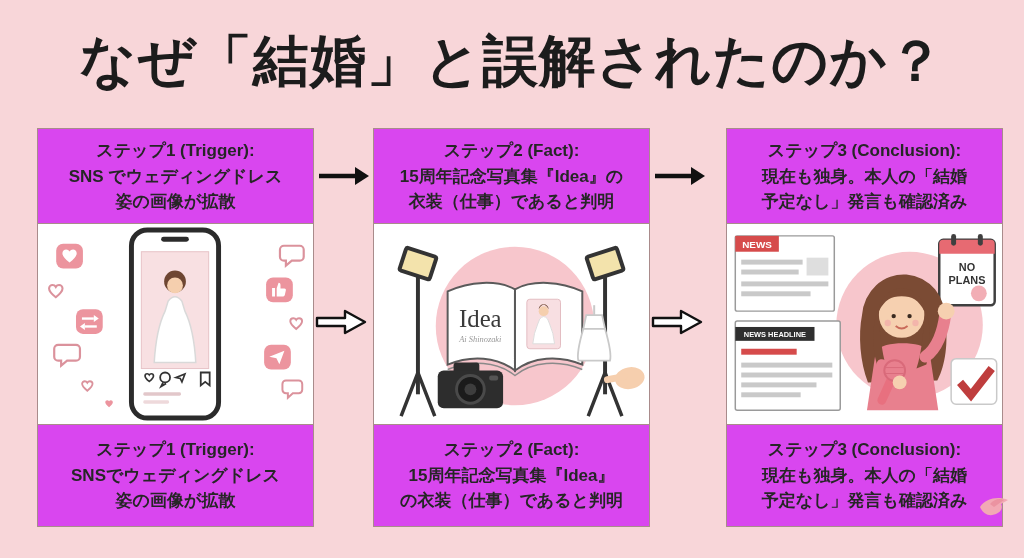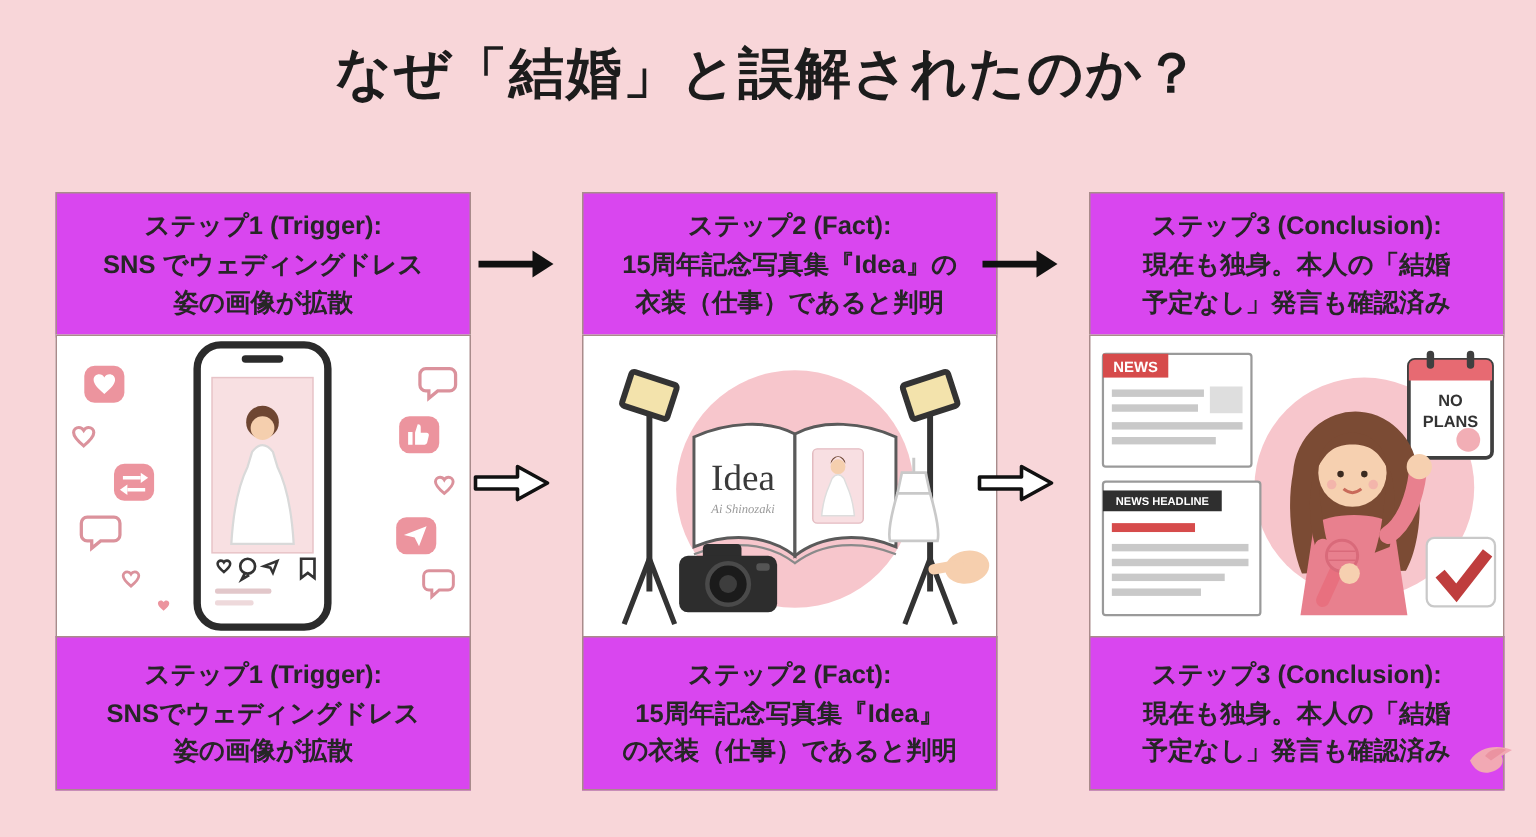--- a/index.html
+++ b/index.html
@@ -6,25 +6,25 @@
   .canvas{
     position:relative;
     width:1024px;height:558px;
     background:#f8d6d9;
     font-family:"Liberation Sans","DejaVu Sans",sans-serif;
     overflow:hidden;
   }
   .title{
     position:absolute;top:24px;left:0;right:0;
     margin:0;text-align:center;
-    font-size:37px;font-weight:800;color:#1c1c1c;
+    font-size:56px;font-weight:800;color:#1c1c1c;
     letter-spacing:1px;
   }
   .col{position:absolute;top:128px;width:277px;}
-  .c1{left:37px}.c2{left:388px}.c3{left:726px}
+  .c1{left:37px}.c2{left:373px}.c3{left:726px}
   .textbox{
     box-sizing:border-box;width:100%;
     border:1.6px solid #a98b8b;
     background:#d946ef;color:#262626;
     font-weight:700;font-size:17px;line-height:1.5;
     text-align:center;white-space:pre-line;
     display:flex;align-items:center;justify-content:center;
     padding:6px 2px;
   }
   .textbox.top{height:97px;}

